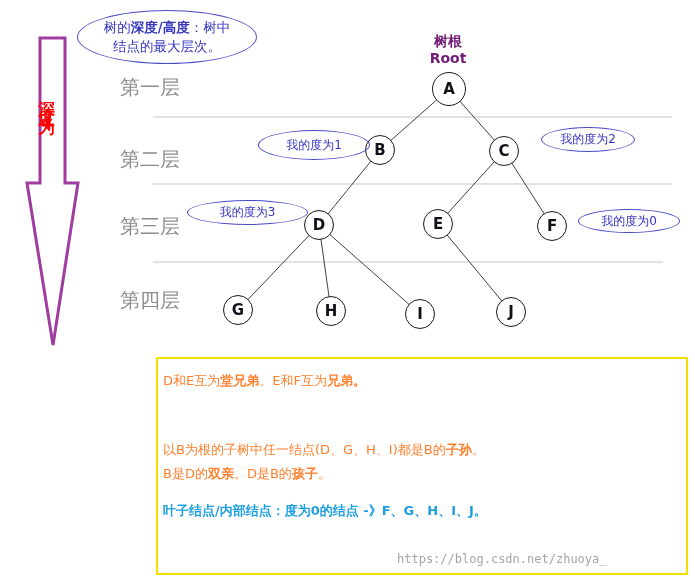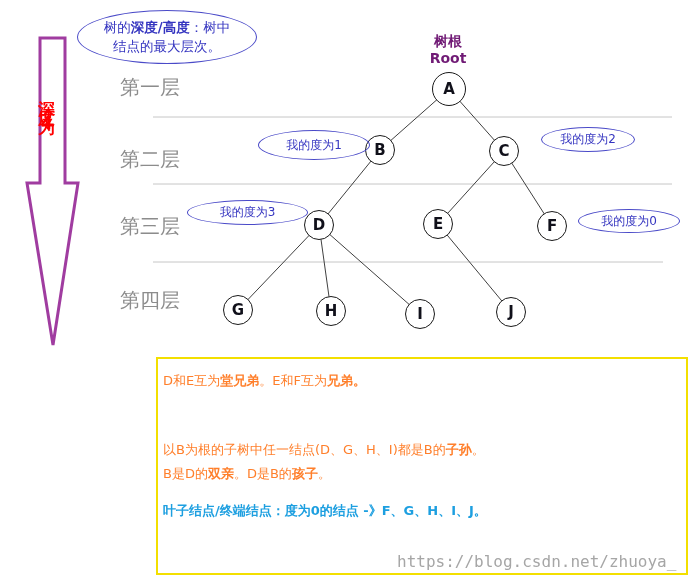--- a/index.html
+++ b/index.html
@@ -49,21 +49,21 @@
   
   .info-box{position:absolute;left:156px;top:357px;width:528px;height:214px;
             border:2px solid #F3DF00;background:#fff;z-index:1;box-sizing:content-box;}
   .ln{position:absolute;left:163px;font-size:13px;line-height:20px;white-space:nowrap;z-index:2;}
   .orange{color:#FF7F2B;} .orange .b{font-weight:700;}
   .blue{color:#1D9FE0;font-weight:700;}
   .ln1{top:371px;} .ln2{top:416px;margin-top:48px;} .ln3{top:440px;} .ln4{top:474px;}
   .ln5{top:501px;} .ln6{top:527px;} .ln7{top:552px;}
 
   .watermark{position:absolute;left:397px;top:552px;z-index:4;color:#A6A6A6;
-             font-family:"DejaVu Sans Mono","Liberation Mono",monospace;font-size:16px;white-space:nowrap;}
+             font-family:"DejaVu Sans Mono","Liberation Mono",monospace;font-size:12px;white-space:nowrap;}
 </style>
 </head>
 <body>
 
 <div id="page">
 
   <svg id="bg-svg" width="695" height="583" viewBox="0 0 695 583">
 
     <line x1="153" y1="117" x2="672" y2="117" stroke="#C6C6C6" stroke-width="1"></line>
     <line x1="153" y1="184" x2="672" y2="184" stroke="#C6C6C6" stroke-width="1"></line>
@@ -119,19 +119,19 @@
 
   <div class="info-box"></div>
 
   <div class="ln ln1 orange"><span>D和E互为</span><span class="b">堂兄弟</span><span>。E和F互为</span><span class="b">兄弟。</span></div>
 
   <div class="ln ln2 orange"><span>B是D的</span><span class="b">双亲</span><span>。D是B的</span><span class="b">孩子</span><span>。</span></div>
 
   <div class="ln ln3 orange"><span>以B为根的子树中任一结点(D、G、H、I)都是B的</span><span class="b">子孙</span><span>。</span></div>
 
 
-  <div class="ln ln5 blue"><span>叶子结点/终端结点：度为0的结点  -》F、G、H、I、J。</span></div>
+  <div class="ln ln5 blue"><span>叶子结点/内部结点：度为0的结点  -》F、G、H、I、J。</span></div>
 
 
 
   <div class="watermark">https://blog.csdn.net/zhuoya_</div>
 
 </div>
 
 </body></html>

